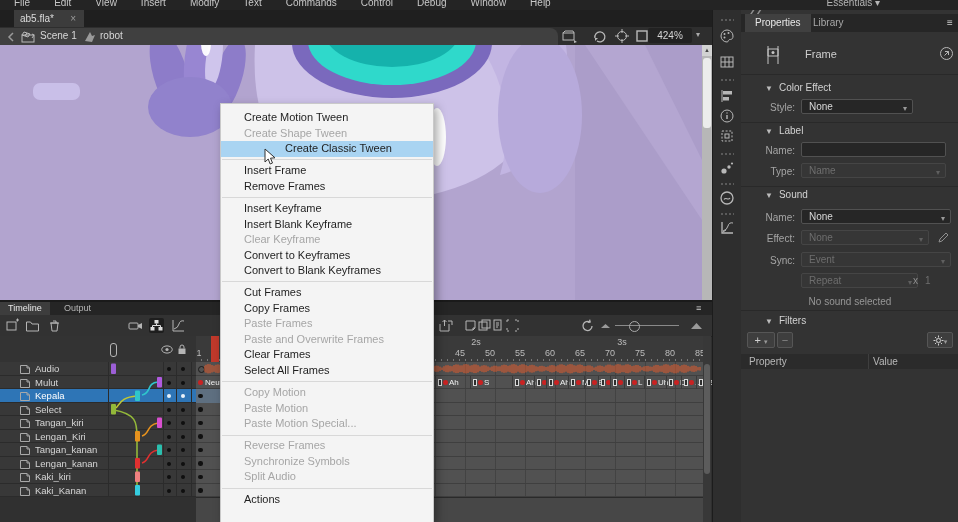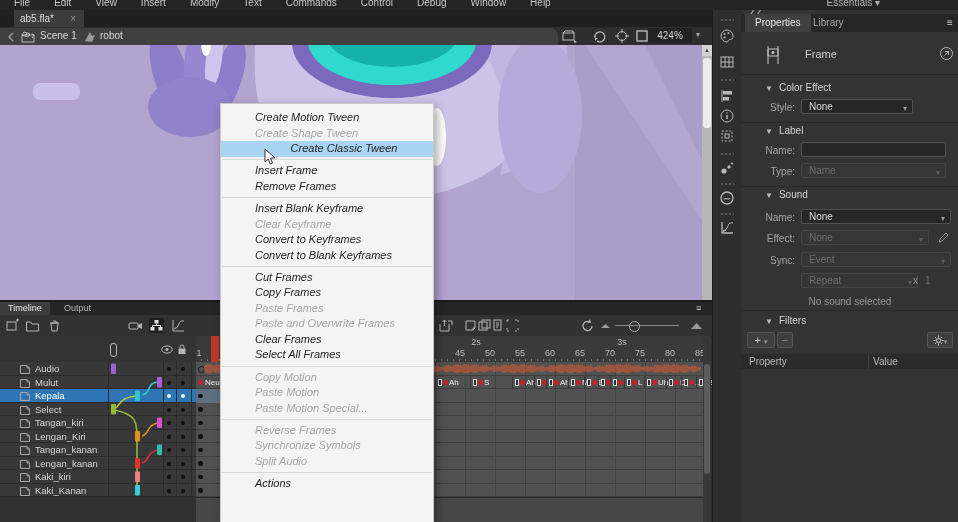--- a/index.html
+++ b/index.html
@@ -27,21 +27,21 @@
   #zoom-caret{position:absolute;left:696px;top:3px;font-size:8px;color:#aaa;}
   
   #canvas{left:0;top:45px;width:702px;height:255px;background:var(--canvas-bg,#b2a4cf);overflow:hidden;}
   #canvas-scroll{left:702px;top:45px;width:10px;height:255px;background:#b7b7b7;}
   #canvas-scroll .arr{position:absolute;left:0;top:0;width:10px;height:11px;background:#d2d2d2;color:#444;
                       font-size:6px;text-align:center;line-height:11px;}
   #canvas-scroll .thumb{position:absolute;left:1px;top:13px;width:8px;height:70px;background:#ececec;border-radius:3px;}
   
   #ctx-menu{left:220px;top:103px;width:214px;height:419px;background:#f4f4f4;border:1px solid #c9c9c9;border-bottom:none;
             box-shadow:3px 4px 9px rgba(0,0,0,.35);padding-top:6px;box-sizing:border-box;z-index:30;}
-  .ctx-item{height:15.5px;line-height:15.5px;font-size:11px;color:#1e1e1e;padding-left:34px;position:relative;white-space:nowrap;font-style:italic;}
+  .ctx-item{height:15.5px;line-height:15.5px;font-size:11px;color:#1e1e1e;padding-left:23px;position:relative;white-space:nowrap;}
   .ctx-item.dis{color:#a6a6a6;}
   .ctx-item.hl{background:var(--menu-highlight,#aed6f4);text-align:center;}
   .ctx-item .sub{position:absolute;right:9px;top:0;font-size:11px;color:#555;}
   .ctx-sep{height:1px;background:#d8d8d8;margin:2.9px 1px;}
   
   #timeline{left:0;top:300px;width:712px;height:222px;background:#2f2f2f;border-top:2px solid #1a1a1a;}
   #tl-tabs{position:absolute;left:0;top:0;width:712px;height:13px;background:#252525;}
   .tl-tab{position:absolute;top:0;height:13px;font-size:9px;line-height:13px;padding:0 8px;color:#b5b5b5;}
   .tl-tab.active{background:#3d3d3d;color:#e8e8e8;}
   #tl-toolbar{position:absolute;left:0;top:13px;width:712px;height:21px;background:#323232;border-bottom:1px solid #222;}
@@ -579,20 +579,21 @@
 
   <div id="ctx-menu" class="abs">
     <div id="ctx-items">
         <div class="ctx-item"><span>Create Motion Tween</span></div>
         <div class="ctx-item dis"><span>Create Shape Tween</span></div>
         <div class="ctx-item hl"><span>Create Classic Tween</span></div>
         <div class="ctx-sep"></div>
         <div class="ctx-item"><span>Insert Frame</span></div>
         <div class="ctx-item"><span>Remove Frames</span></div>
         <div class="ctx-sep"></div>
+        <div class="ctx-item"><span>Insert Keyframe</span></div>
         <div class="ctx-item"><span>Insert Blank Keyframe</span></div>
         <div class="ctx-item dis"><span>Clear Keyframe</span></div>
         <div class="ctx-item"><span>Convert to Keyframes</span></div>
         <div class="ctx-item"><span>Convert to Blank Keyframes</span></div>
         <div class="ctx-sep"></div>
         <div class="ctx-item"><span>Cut Frames</span></div>
         <div class="ctx-item"><span>Copy Frames</span></div>
         <div class="ctx-item dis"><span>Paste Frames</span></div>
         <div class="ctx-item dis"><span>Paste and Overwrite Frames</span></div>
         <div class="ctx-item"><span>Clear Frames</span></div>

